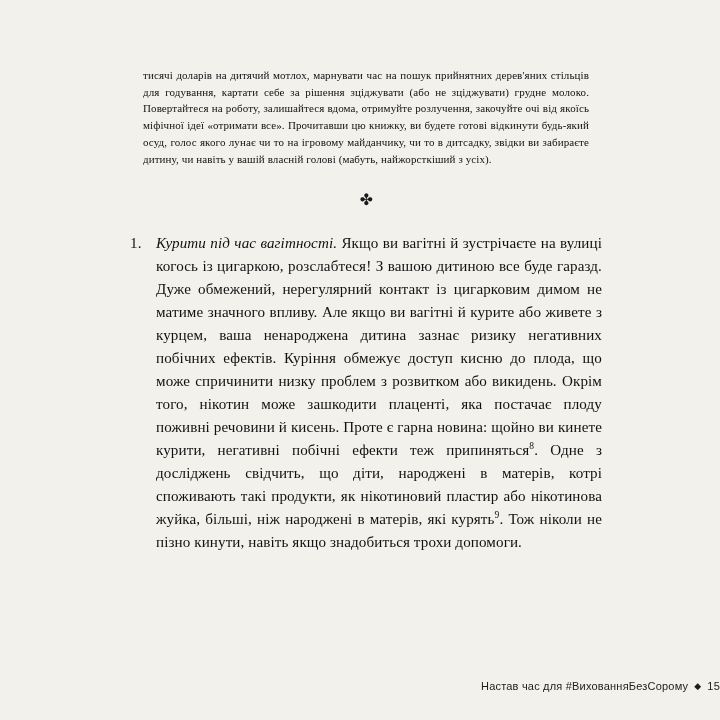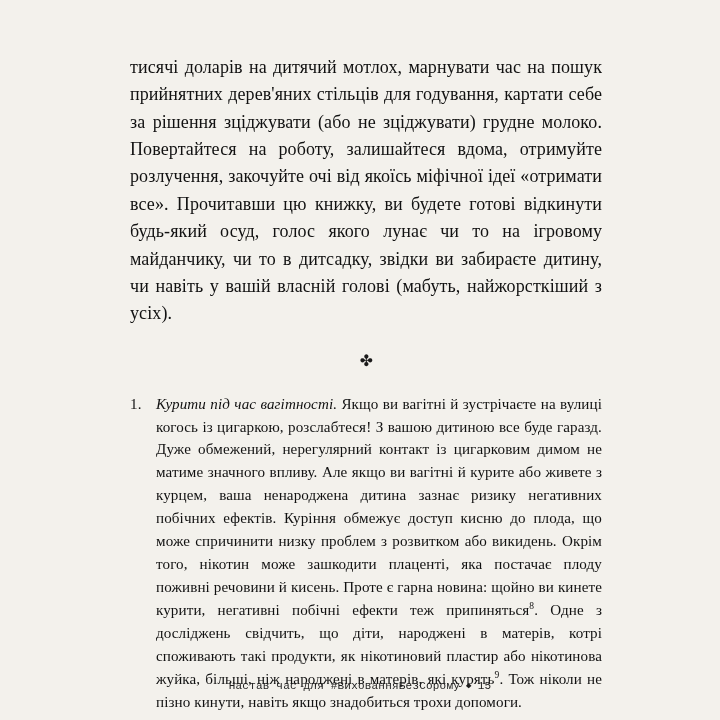--- a/index.html
+++ b/index.html
@@ -16,25 +16,25 @@
   }
   .page {
     position: relative;
     width: 720px;
     height: 720px;
     box-sizing: border-box;
     padding: 54px 118px 0 130px;
     background: #f3f1ec;
   }
   .para {
-    font-size: 18px;
+    font-size: 11px;
     line-height: 1.52;
     text-align: justify;
     text-justify: inter-word;
-    margin: 0;
+    margin: 13px;
     letter-spacing: 0.1px;
   }
   .para.first {
     margin-bottom: 0;
   }
   .ornament {
     text-align: center;
     font-size: 15px;
     color: #1a1a1a;
     margin: 26px 0 24px 0;
@@ -74,22 +74,22 @@
   sup {
     font-size: 9.5px;
     vertical-align: super;
     line-height: 0;
   }
   .footer {
     position: absolute;
     left: 0;
     right: 0;
     bottom: 28px;
-    text-align: center;
-    font-family: Liberation Mono, monospace;
+    text-align: right;
+    font-family: Liberation Sans, sans-serif;
     font-size: 11px;
     color: #1d1d1d;
     letter-spacing: 0.2px;
   }
   .footer .sep {
     display: inline-block;
     margin: 0 6px;
     font-size: 9px;
     position: relative;
     top: -1px;

